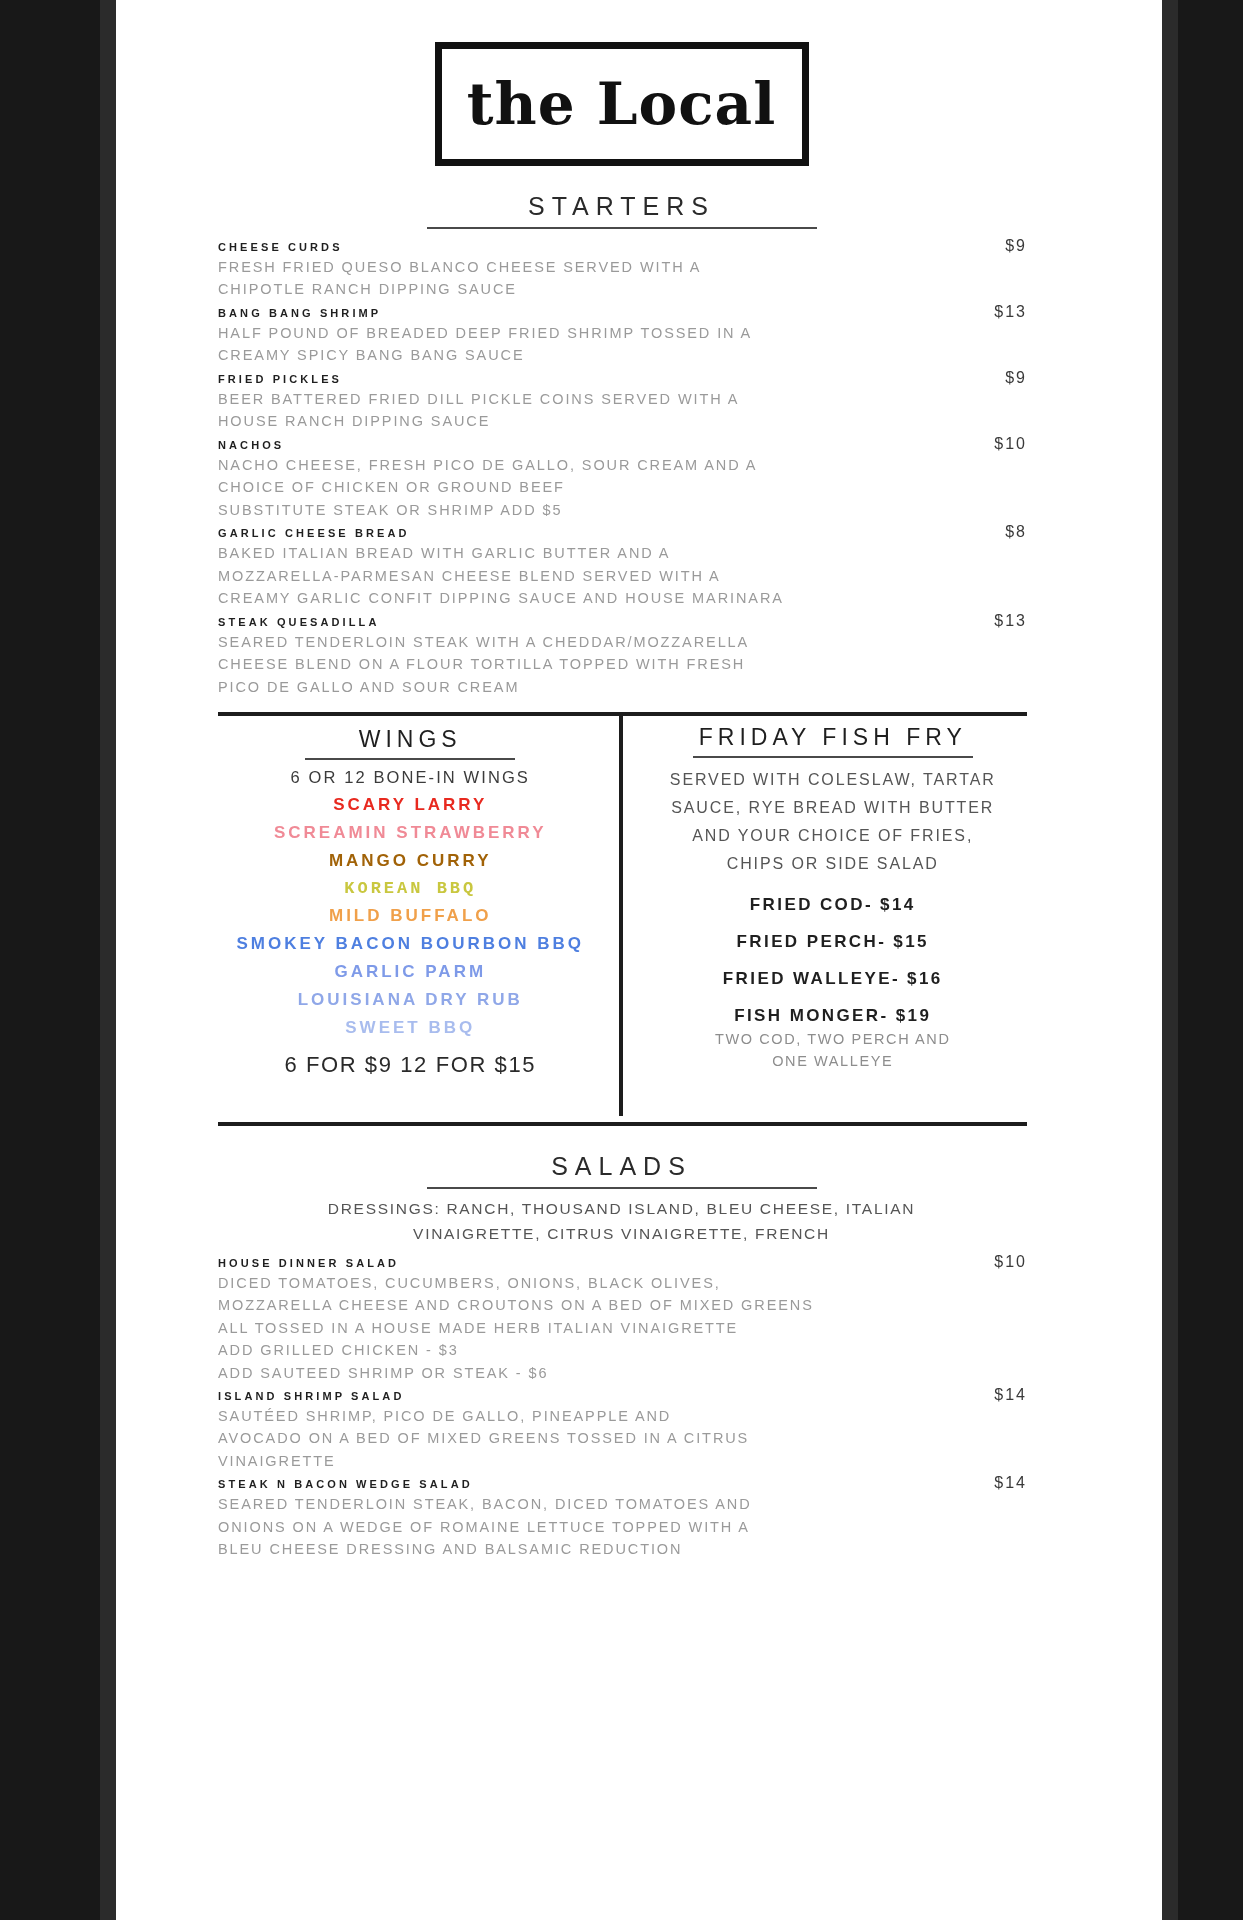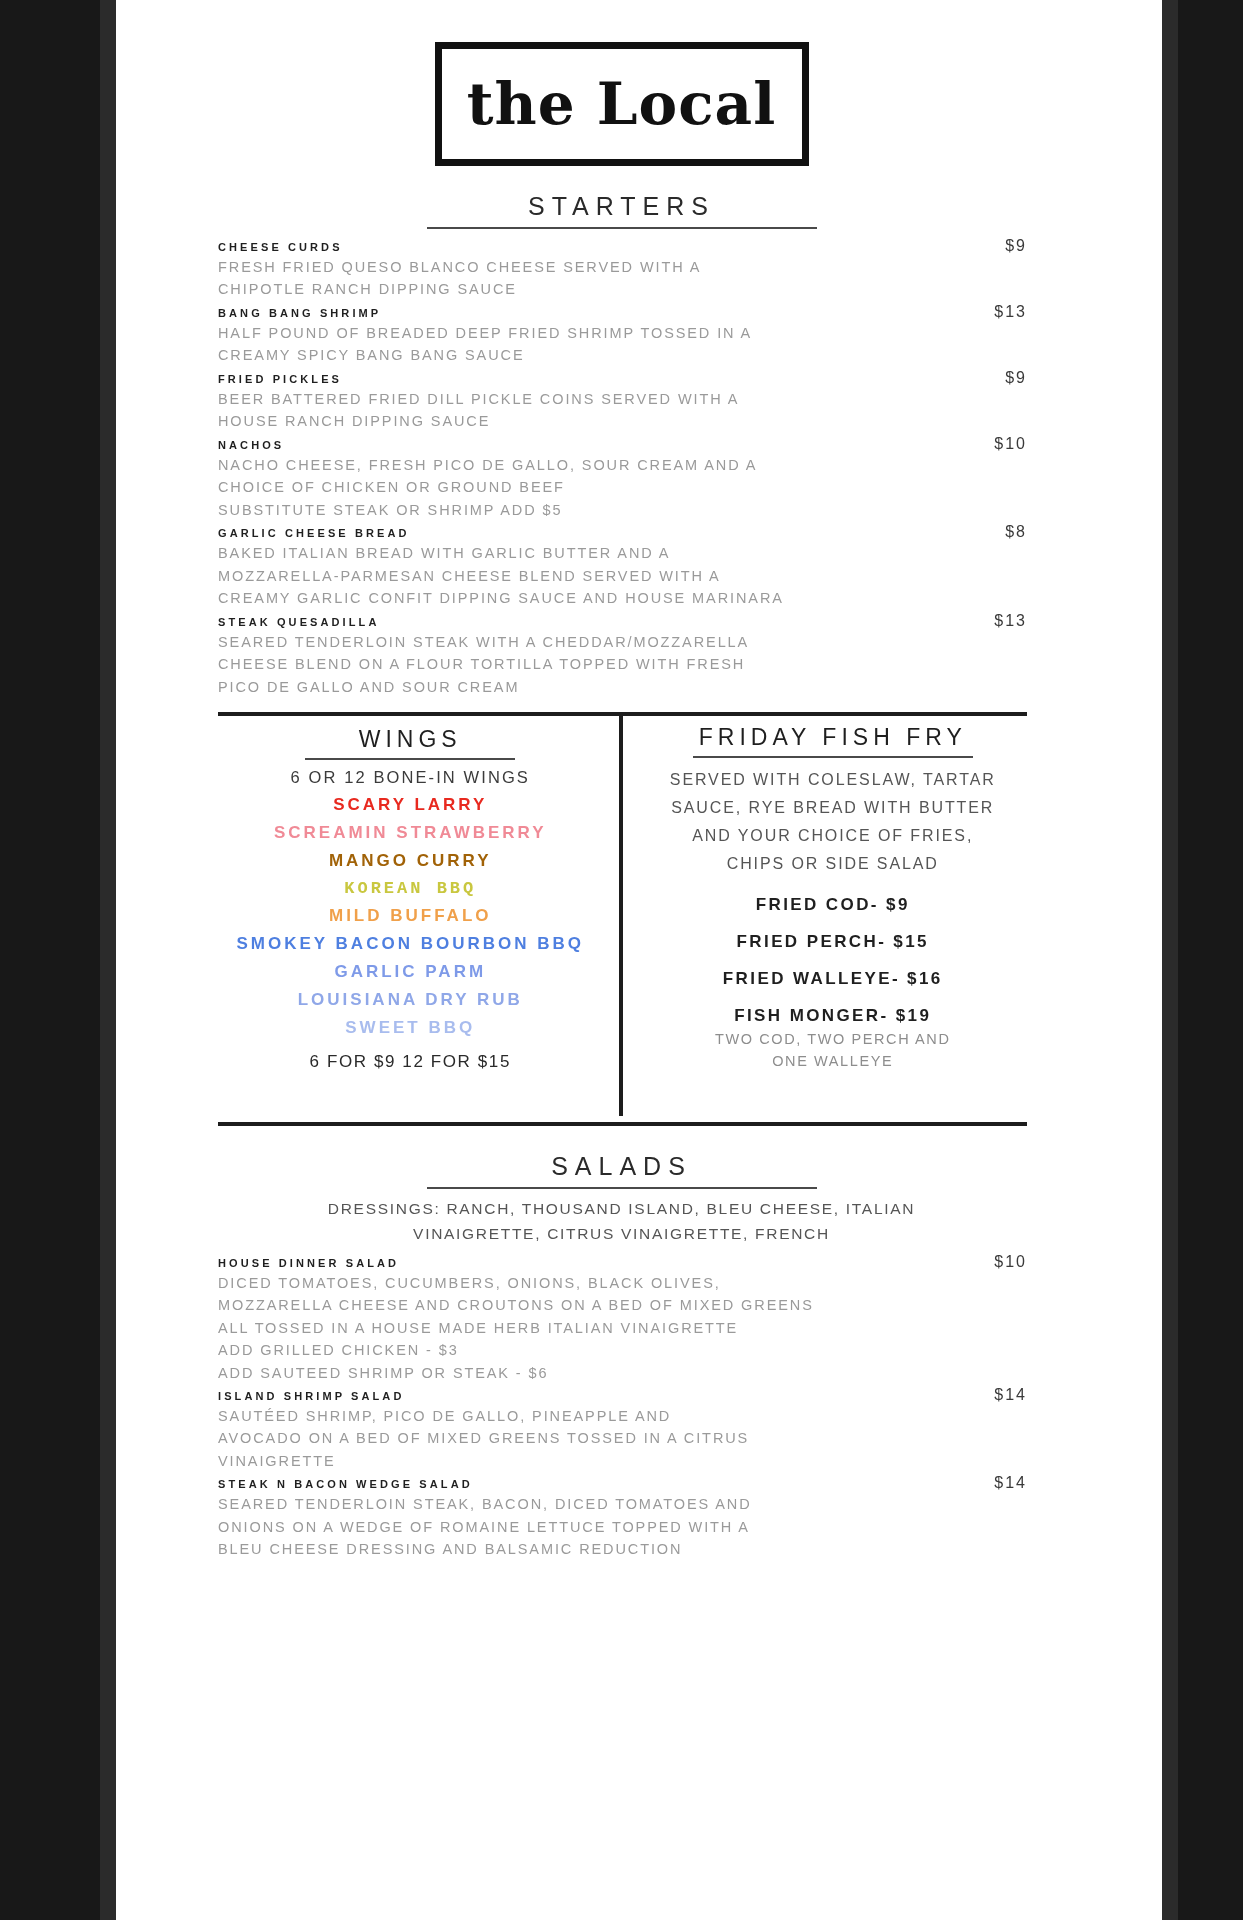--- a/index.html
+++ b/index.html
@@ -163,21 +163,21 @@
     color: #3b3b3b;
     margin-bottom: 6px;
   }
   .flavor {
     font-size: 17px;
     letter-spacing: 3px;
     font-weight: 600;
     margin: 8px 0;
   }
   .wings-price {
-    font-size: 17px;
+    font-size: 22px;
     letter-spacing: 1.6px;
     color: #2a2a2a;
     margin-top: 14px;
   }
   .fish-desc {
     font-size: 16px;
     letter-spacing: 1.9px;
     line-height: 1.75;
     color: #555;
     margin-bottom: 12px;
@@ -318,21 +318,21 @@
       <div class="col-right">
         <div class="col-title">FRIDAY FISH FRY</div>
         <div class="col-rule fish"></div>
         <div class="fish-desc" id="fish-desc">
             <div>SERVED WITH COLESLAW, TARTAR</div>
             <div>SAUCE, RYE BREAD WITH BUTTER</div>
             <div>AND YOUR CHOICE OF FRIES,</div>
             <div>CHIPS OR SIDE SALAD</div>
           </div>
         <div id="fish-items">
-            <div class="fish-item">FRIED COD-  $9</div>
+            <div class="fish-item">FRIED COD-  $14</div>
             <div class="fish-item">FRIED PERCH-  $15</div>
             <div class="fish-item">FRIED WALLEYE-  $16</div>
             <div class="fish-item">FISH MONGER-  $19</div>
             <div class="fish-note">
               <div>TWO COD, TWO PERCH AND</div>
               <div>ONE WALLEYE</div>
             </div>
           </div>
       </div>
     </div>

